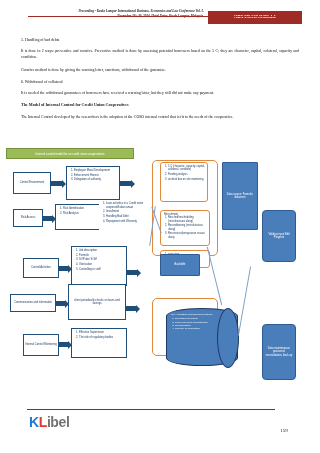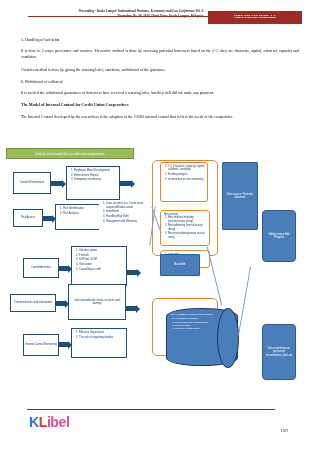--- a/index.html
+++ b/index.html
@@ -88,21 +88,21 @@
   .orange-region{position:absolute;box-sizing:border-box;border:1px solid #e0883c;border-radius:5px;background:transparent;}
   .lbl-free{position:absolute;font-family:"Liberation Sans",sans-serif;
       font-size:2.8px;color:#16365c;text-align:center;}
 
   
   .foot-rule{position:absolute;left:27px;top:409px;width:248px;height:1.4px;background:#8b2b28;}
   .logo{position:absolute;left:29px;top:414px;font-family:"Liberation Sans",sans-serif;
         font-size:14px;font-weight:bold;letter-spacing:-.4px;}
   .logo .k1{color:#1f7ad4;}
   .logo .k2{color:#e03a2f;}
-  .logo .rest{color:#ec4899;}
+  .logo .rest{color:#737373;}
   .pageno{position:absolute;left:272px;top:428px;width:24px;text-align:center;
           font-family:"Liberation Serif",serif;font-size:5px;color:#222;}
 </style>
 </head>
 <body>
 
 <div class="page">
 
   <div class="hdr">
     <div class="hdr-txt">

